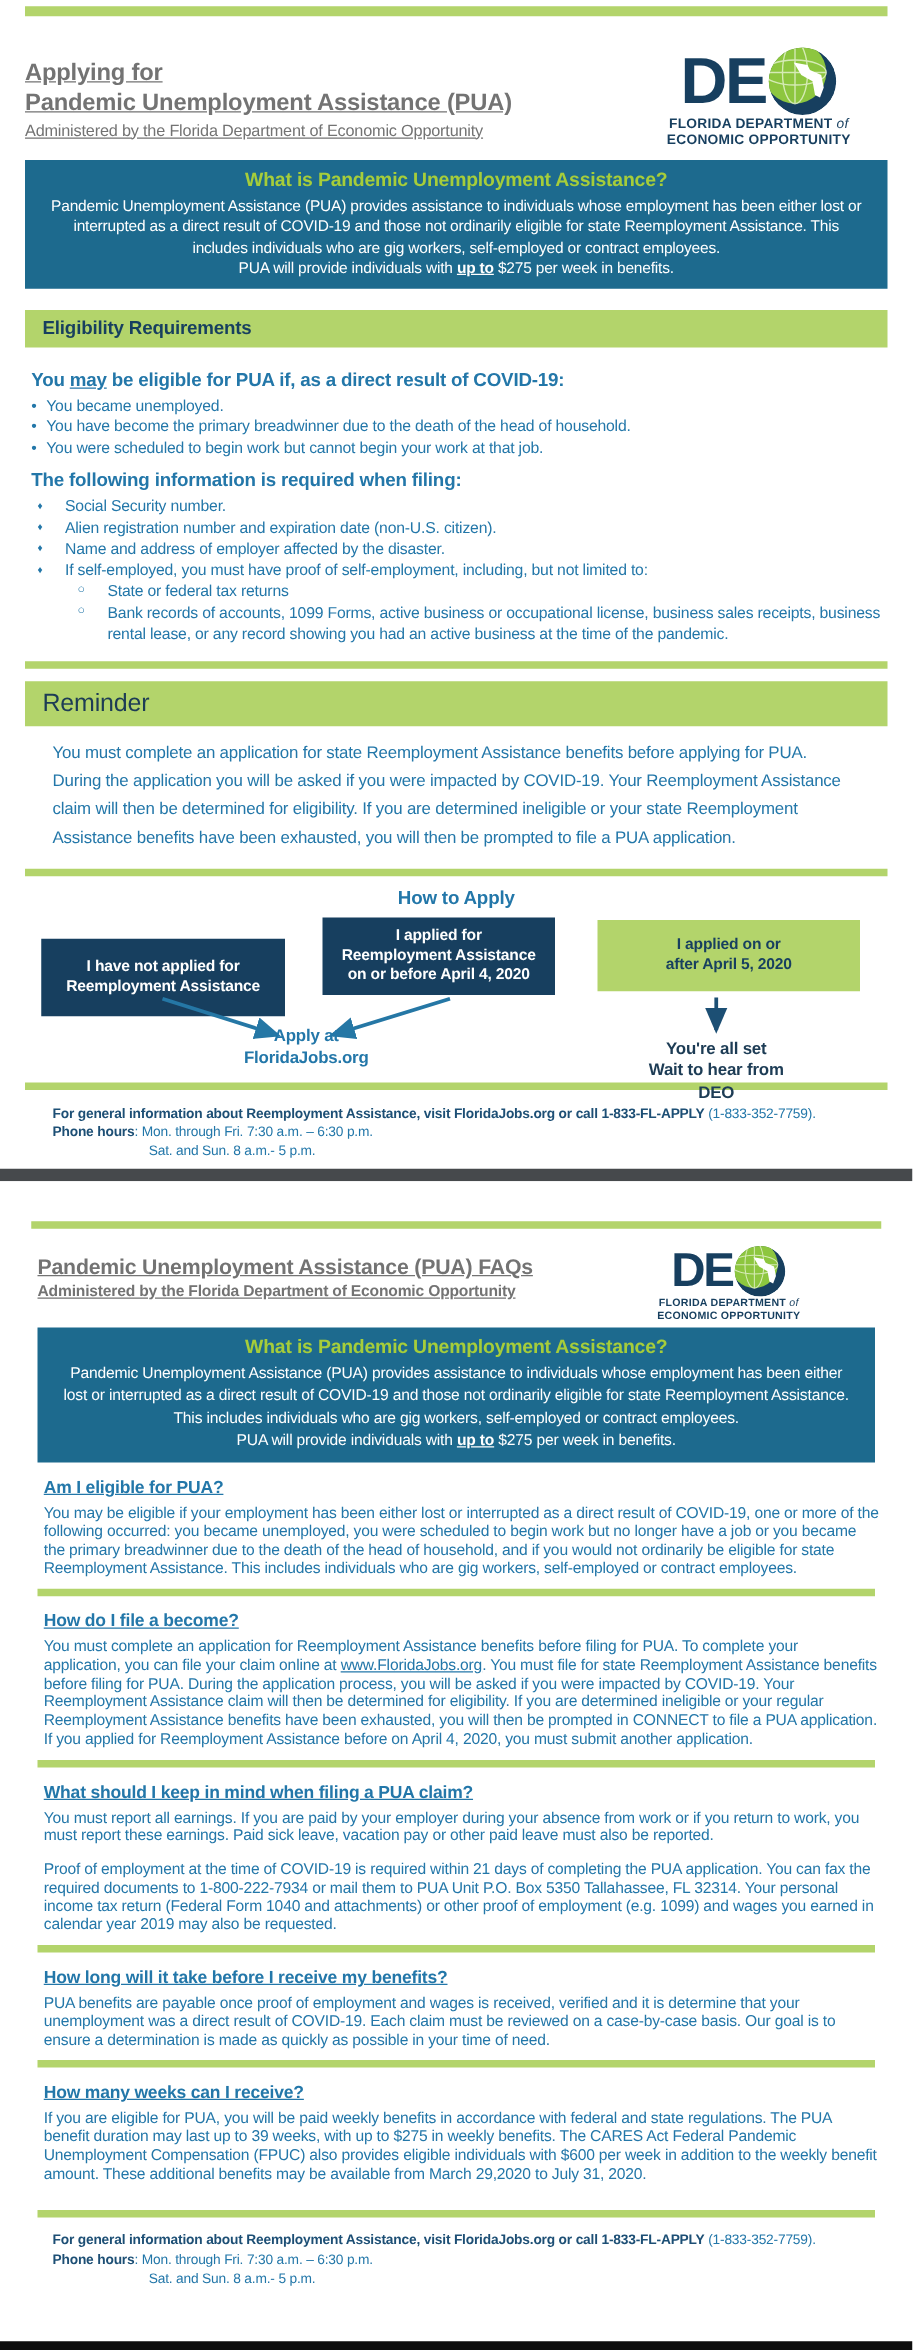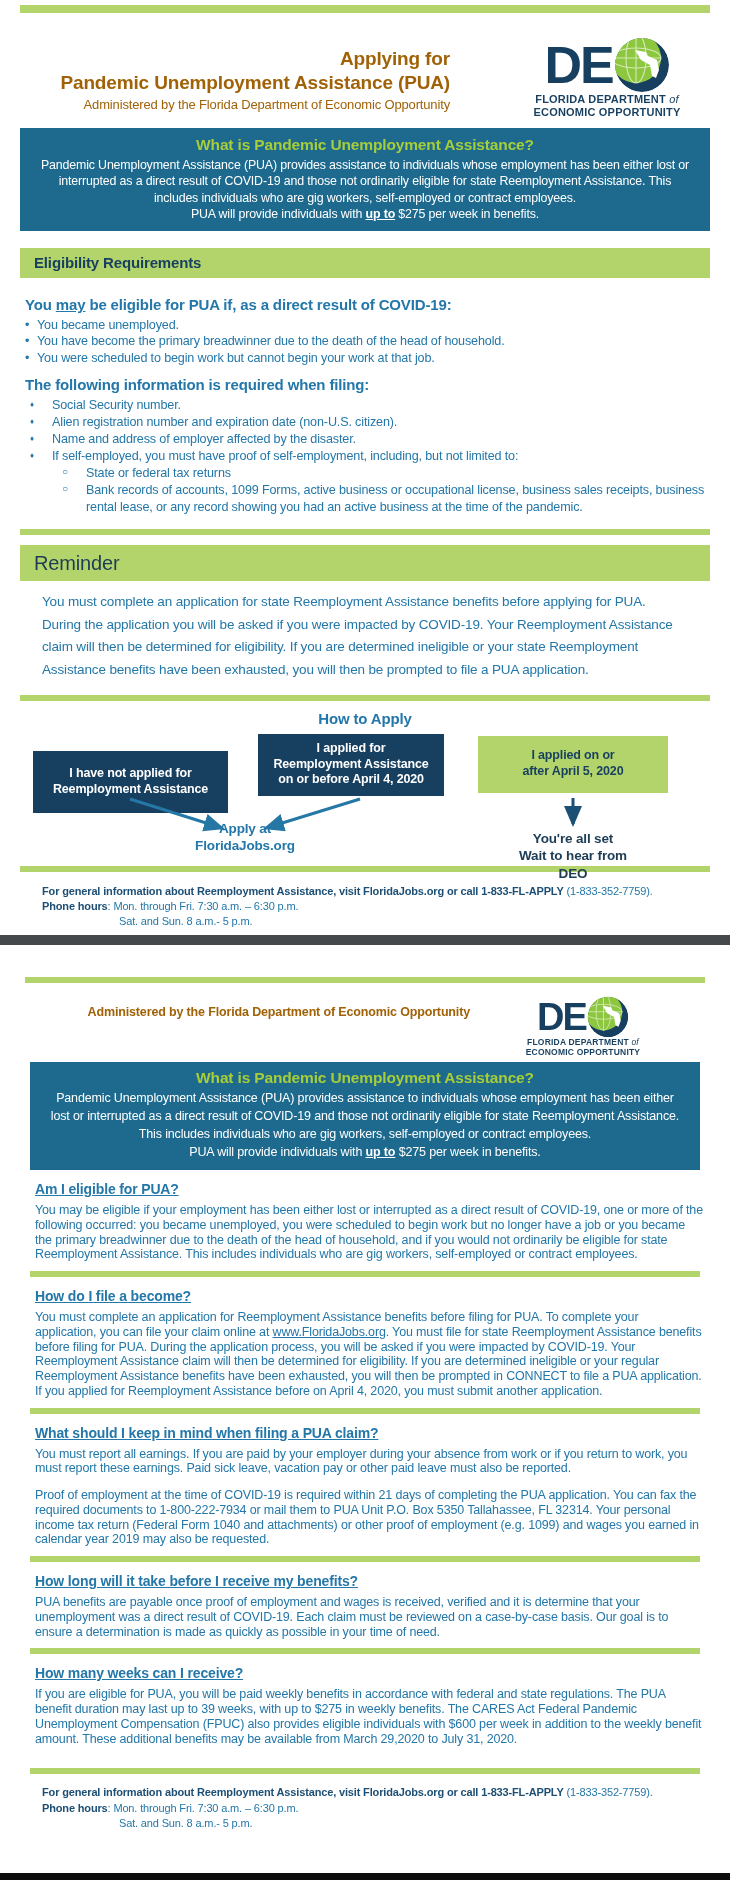--- a/index.html
+++ b/index.html
@@ -12,21 +12,21 @@
   .page { position:relative; overflow:hidden; }
   #page1 { height:945px; }
   #page2 { height:935px; }
 
   
   .gbar   { background:#b3d46b; height:6px; }
   .gbar.thick { height:8px; }
   .m1 { margin-left:20px; margin-right:20px; }   
 
   .header { display:flex; justify-content:space-between; align-items:flex-start; }
-  .titleblock { text-align:right; color:#a16207; }
+  .titleblock { text-align:left; color:#737373;text-decoration:underline; }
   .bluebox {
     background:#1d6a8e; color:#ffffff; text-align:center;
   }
   .bluebox .bb-h { color:#a6cd3a; font-weight:bold; }
   .bluebox p { }
   .bu { font-weight:bold; text-decoration:underline; }
 
   
   .logo { text-align:center; }
   .logo-row { display:flex; align-items:center; justify-content:center; }
@@ -78,21 +78,21 @@
   .howto-title { text-align:center; font-size:15px; margin-top:9px; }
   .flow { position:relative; height:126px; margin-top:7px; }
   .fbox {
     position:absolute; display:flex; align-items:center; justify-content:center;
     text-align:center; font-weight:bold; font-size:12.5px; line-height:1.25;
   }
   .fbox.dark { background:#173f5f; color:#ffffff; }
   .fbox.green { background:#b3d46b; color:#173f5f; }
   #fbox1 { left:33px; top:17px; width:195px; height:62px; }
   #fbox2 { left:258px; top:0; width:186px; height:62px; }
-  #fbox3 { left:478px; top:2px; width:190px; height:57px; }
+  #fbox3 { left:478px; top:2px; width:210px; height:57px; }
   .flow svg.arrows { position:absolute; left:0; top:62px; }
   .apply-label { position:absolute; left:160px; top:86px; width:170px; text-align:center;
     color:#2377a9; font-weight:bold; font-size:13.5px; line-height:1.3; }
   .allset-label { position:absolute; left:488px; top:96px; width:170px; text-align:center;
     color:#1d3c55; font-weight:bold; font-size:13.5px; line-height:1.3; }
   #bar-above-footer1 { margin-top:6px; }
   .finefoot { color:#2377a9; font-size:11px; line-height:1.4; margin:12px 20px 0 42px; }
   .finefoot b { color:#1d4f75; }
   .finefoot .indent { padding-left:77px; }
   .graysep { position:absolute; bottom:0; left:0; width:730px; height:10px; background:#46494c; }
@@ -234,20 +234,21 @@
   </div>
 
   <div class="graysep"></div>
 </div>
 
 <div class="page" id="page2">
   <div class="gbar top2"></div>
 
   <div class="header">
     <div class="titleblock">
+      <div class="t2">Pandemic Unemployment Assistance (PUA) FAQs</div>
       <div class="sub">Administered by the Florida Department of Economic Opportunity</div>
     </div>
     <div class="logo">
       <div class="logo-row">
         <span class="logo-de">DE</span>
         <svg class="logo-globe" viewBox="0 0 56 56">
           <defs>
               <clipPath id="gc2">
                 <circle cx="28" cy="28" r="27"></circle>
               </clipPath>

